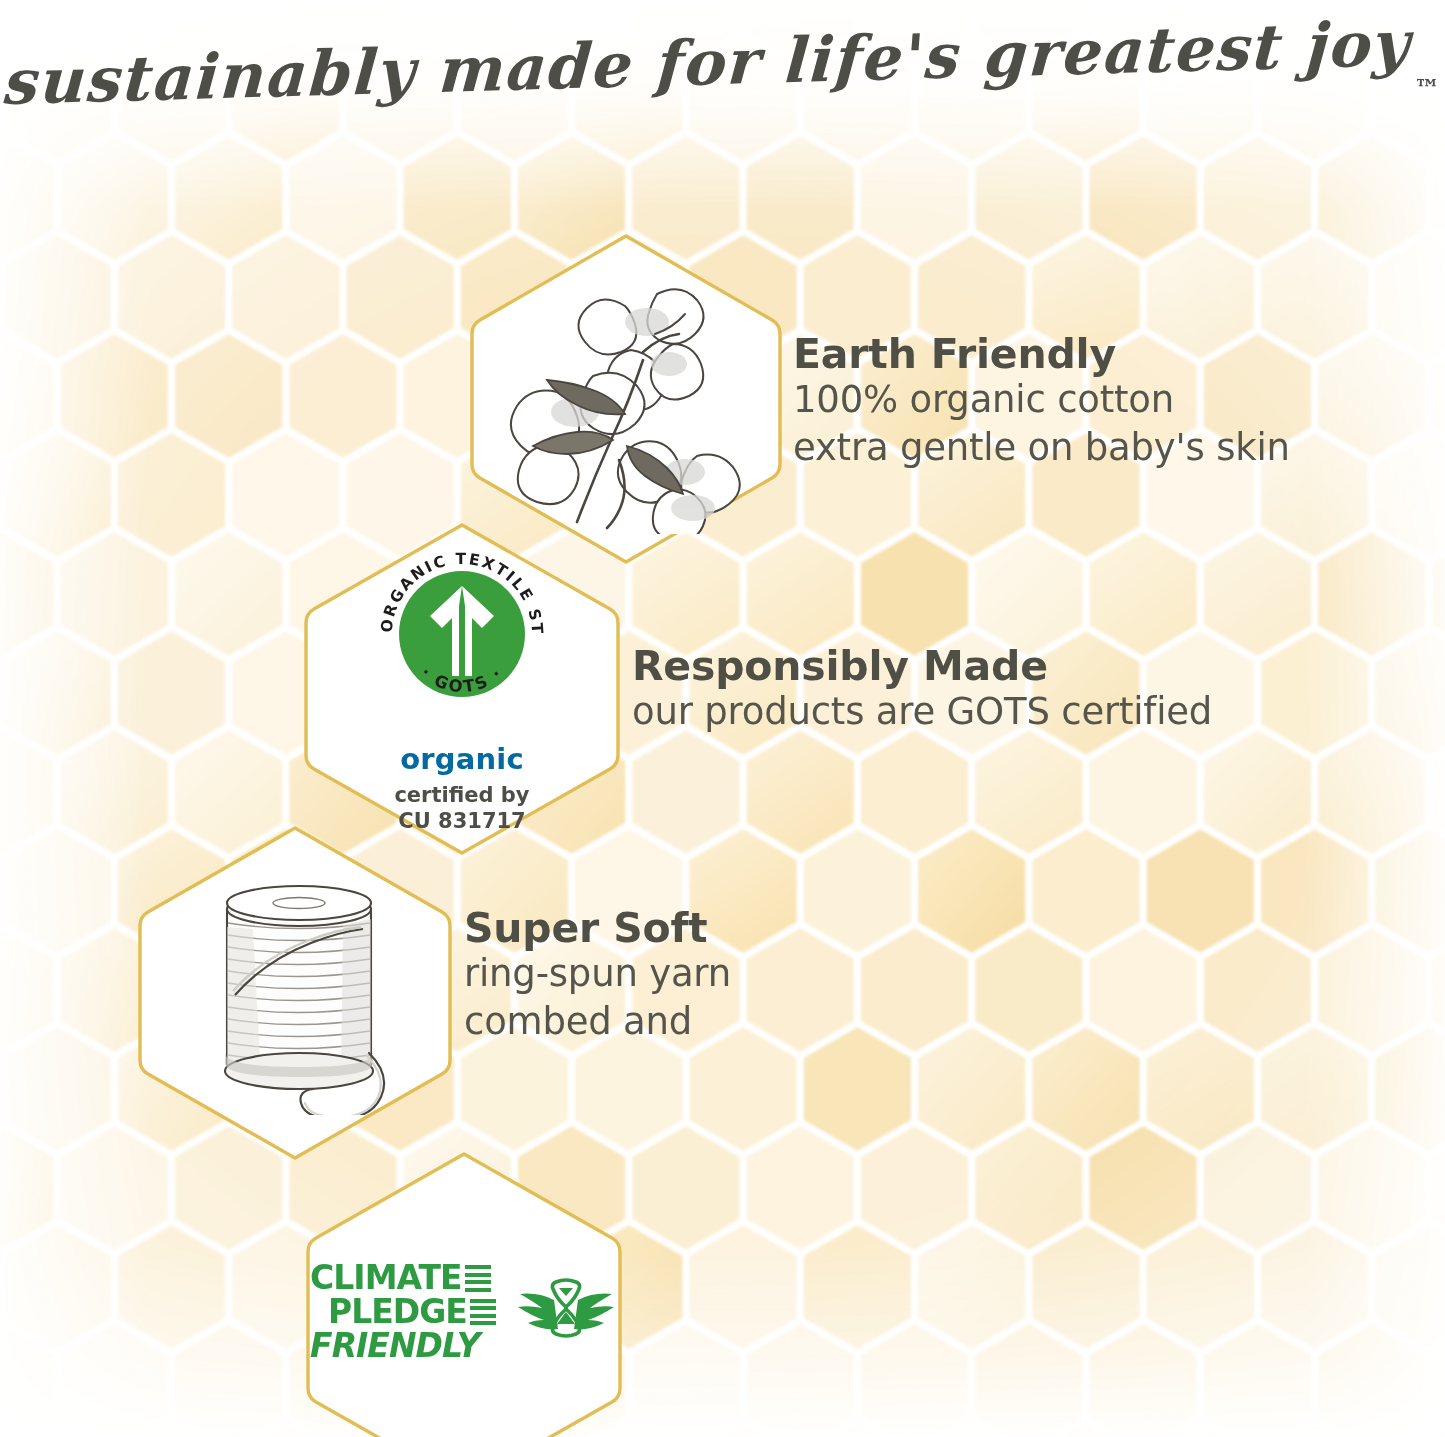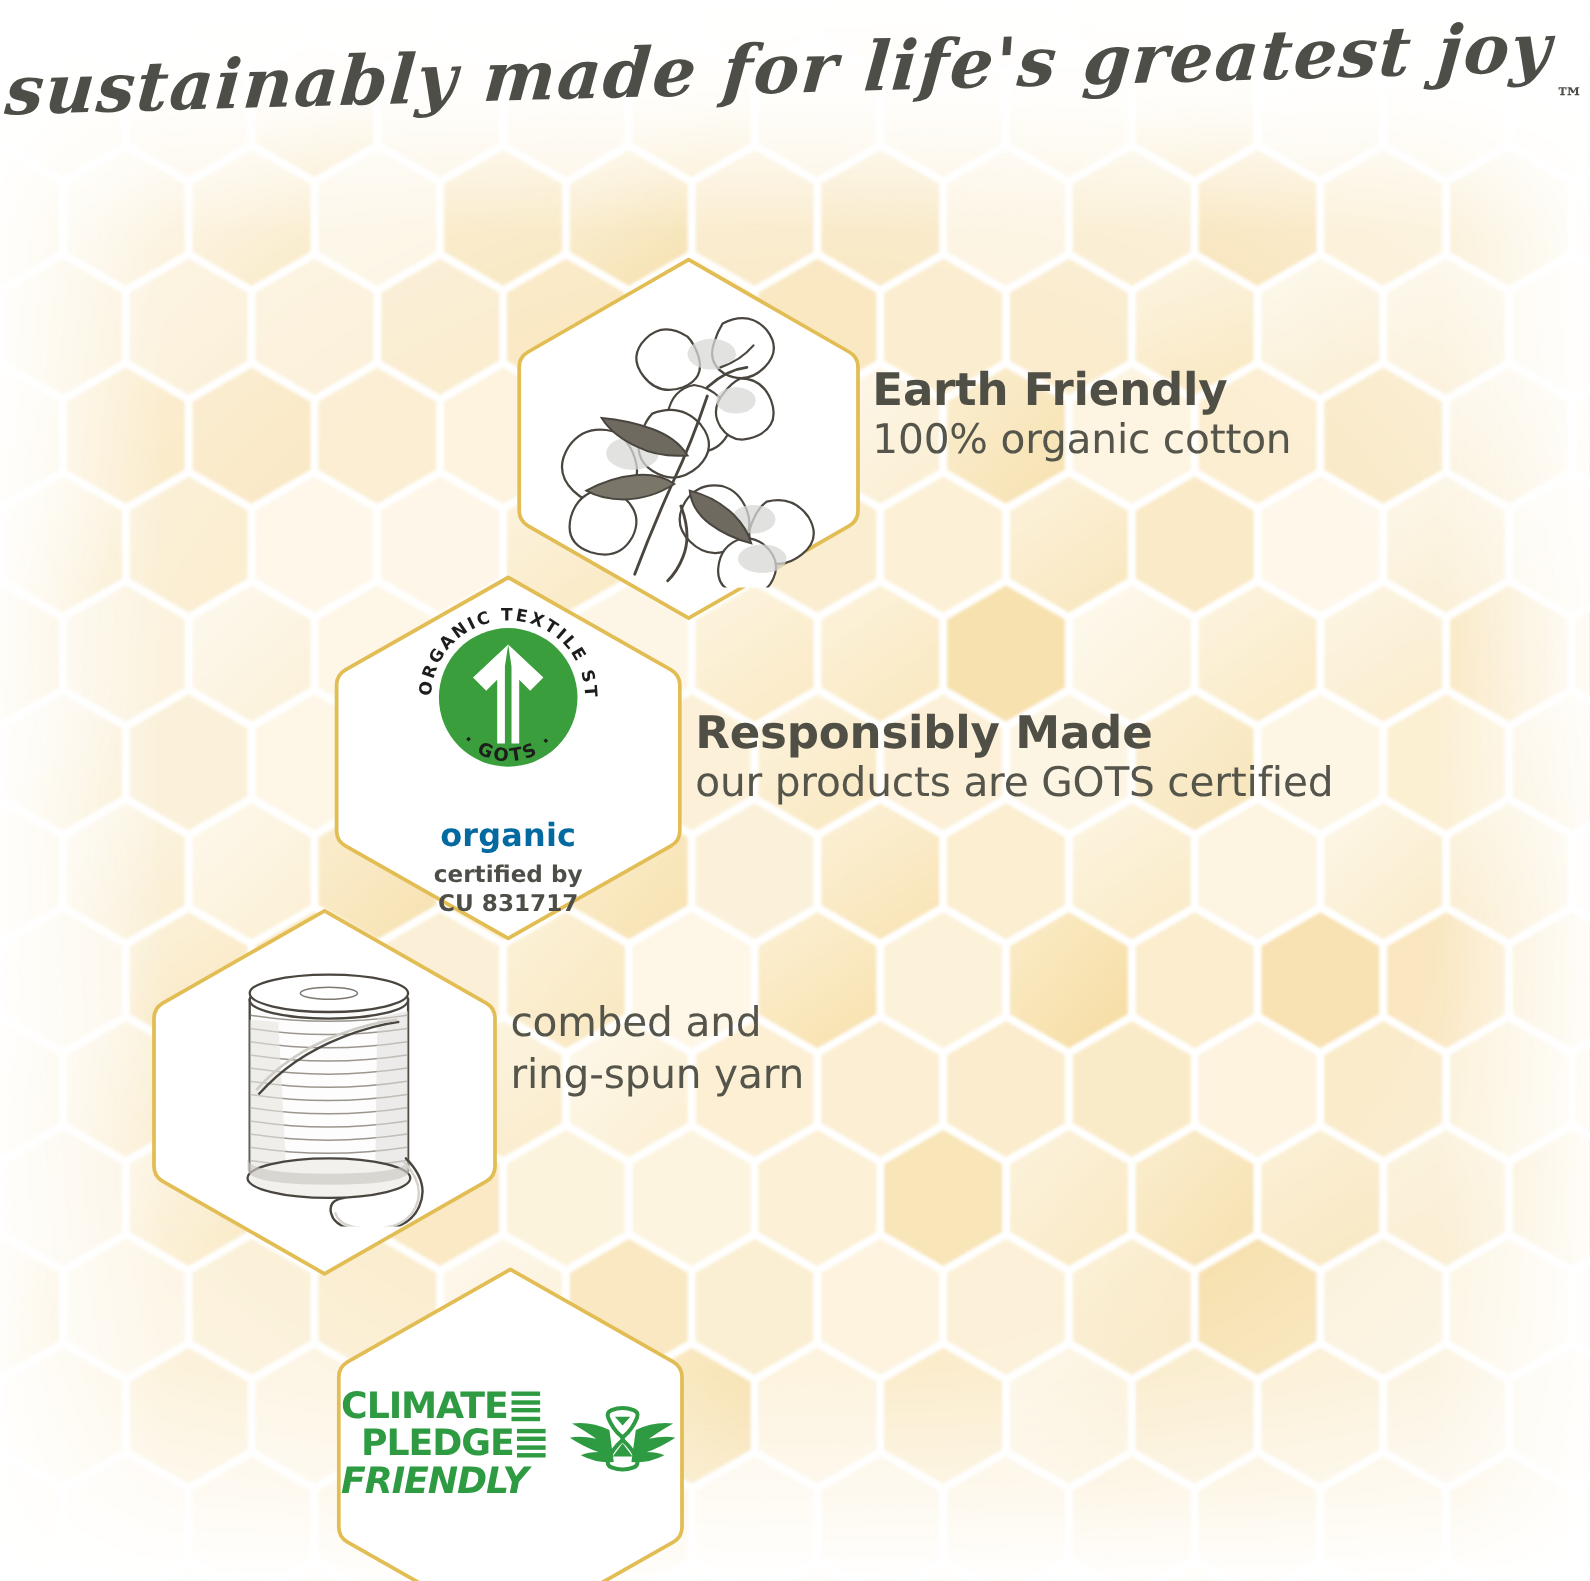--- a/index.html
+++ b/index.html
@@ -449,20 +449,21 @@
           <path d="M122 196 q10 26 2 46 q-5 13 -14 22"></path>
           <path d="M146 88 q18-16 36 -18"></path>
           <path d="M158 70 q18-6 30 -20" stroke-width="2"></path>
         </g>
       </svg>
     </div>
   </div>
   <div class="ftext" style="left:793px;top:332px;">
     <div class="ftitle">Earth Friendly</div>
     <div class="fline">100% organic cotton</div>
+    <div class="fline">extra gentle on baby's skin</div>
   </div>
 
   <div class="hexcard" style="left:300px;top:519px;width:324px;height:340px;">
     <svg class="hexshape" viewBox="0 0 324 340">
       <path d="M162 6 L310 90 a16 16 0 0 1 8 14 L318 236 a16 16 0 0 1 -8 14 L162 334 L14 250 a16 16 0 0 1 -8 -14 L6 104 a16 16 0 0 1 8 -14 Z" fill="#ffffff" stroke="#e2bd54" stroke-width="3.4" stroke-linejoin="round"></path>
     </svg>
     <div class="hexinner">
       <div class="gots-wrap" style="margin-top:-6px;">
         <div class="gots-mark">
           <svg width="192" height="192" viewBox="0 0 192 192">
@@ -535,22 +536,23 @@
 
         <path d="M52 128 q30 -34 76 -52 q28 -11 52 -14" fill="none" stroke="#4a463f" stroke-width="2.2"></path>
         <path d="M50 124 q28 -32 74 -50 q28 -11 54 -14" fill="none" stroke="#cfccc6" stroke-width="2.4"></path>
 
         <path d="M186 186 q22 22 12 44 q-10 22 -44 22 q-32 0 -36 -16 q-3 -12 12 -14" fill="none" stroke="#4a463f" stroke-width="2.2" stroke-linecap="round"></path>
         <path d="M184 189 q20 21 11 41 q-9 20 -40 20 q-29 0 -33 -14" fill="none" stroke="#d5d2cc" stroke-width="2.2" stroke-linecap="round"></path>
       </svg>
     </div>
   </div>
   <div class="ftext" style="left:464px;top:906px;">
+    <div class="ftitle">Super Soft</div>
+    <div class="fline">ring-spun yarn</div>
     <div class="fline">combed and</div>
-    <div class="fline">ring-spun yarn</div>
   </div>
 
   <div class="hexcard" style="left:302px;top:1148px;width:324px;height:344px;">
     <svg class="hexshape" viewBox="0 0 324 344">
       <path d="M162 6 L310 90 a16 16 0 0 1 8 14 L318 240 a16 16 0 0 1 -8 14 L162 338 L14 254 a16 16 0 0 1 -8 -14 L6 104 a16 16 0 0 1 8 -14 Z" fill="#ffffff" stroke="#e2bd54" stroke-width="3.4" stroke-linejoin="round"></path>
     </svg>
     <div class="hexinner" style="align-items:center;">
       <div class="cpf-wrap" style="margin-top:-16px;">
         <div class="cpf-text">
           <div class="cpf-row">

